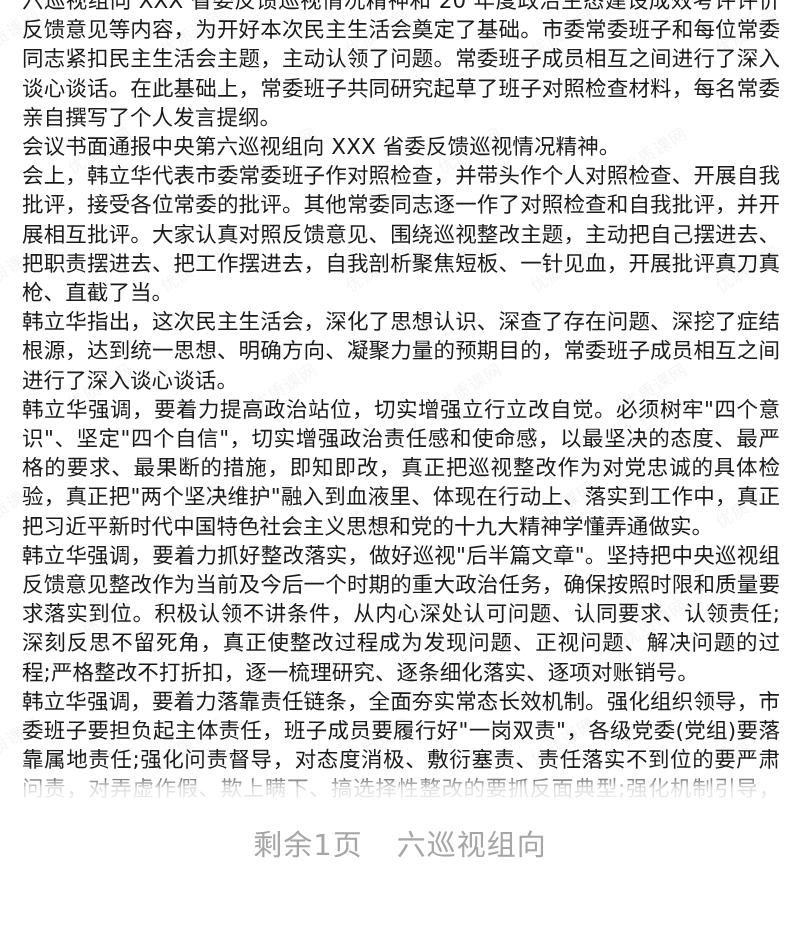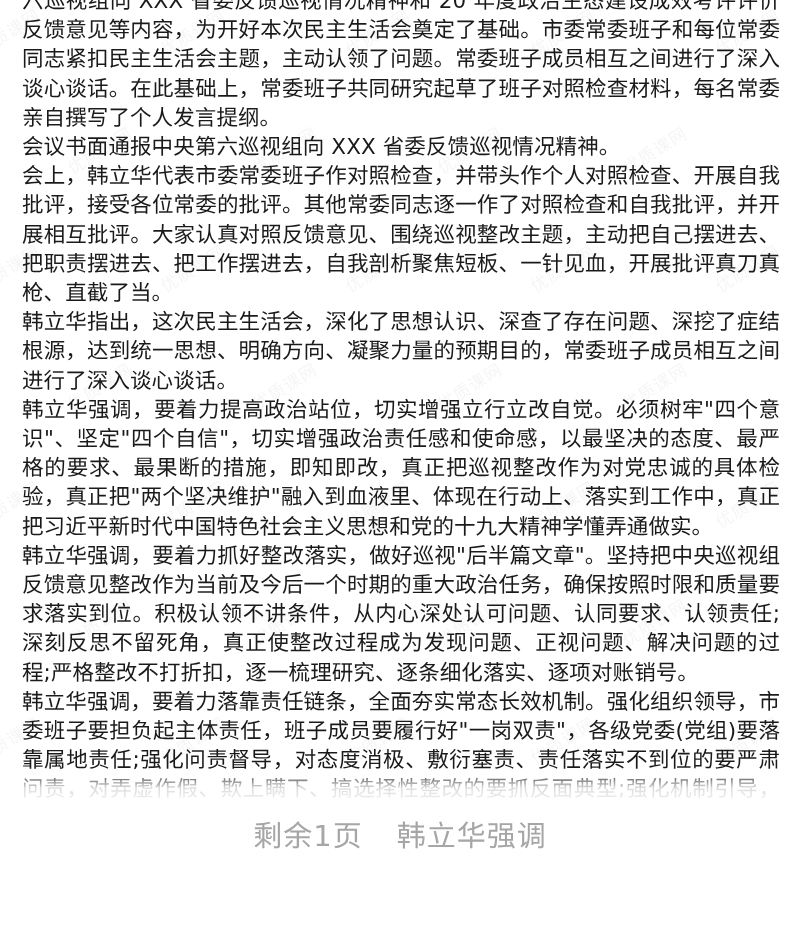--- a/index.html
+++ b/index.html
@@ -95,20 +95,21 @@
   }
 
   
   #truncation-notice {
     position: absolute;
     left: 0;
     top: 812px;
     width: 800px;
     height: 60px;
     display: flex;
+    align-items: center;
     justify-content: center;
     gap: 34px;
     z-index: 6;
   }
   .notice-text {
     font-size: 29px;
     color: #a6a6a6;
     letter-spacing: 1px;
     white-space: nowrap;
     font-family: "DejaVu Sans", "Liberation Sans", sans-serif;
@@ -163,16 +164,16 @@
       <p class="doc-para">韩立华强调，要着力抓好整改落实，做好巡视"后半篇文章"。坚持把中央巡视组反馈意见整改作为当前及今后一个时期的重大政治任务，确保按照时限和质量要求落实到位。积极认领不讲条件，从内心深处认可问题、认同要求、认领责任;深刻反思不留死角，真正使整改过程成为发现问题、正视问题、解决问题的过程;严格整改不打折扣，逐一梳理研究、逐条细化落实、逐项对账销号。</p>
       <p class="doc-para">韩立华强调，要着力落靠责任链条，全面夯实常态长效机制。强化组织领导，市委班子要担负起主体责任，班子成员要履行好"一岗双责"，各级党委(党组)要落靠属地责任;强化问责督导，对态度消极、敷衍塞责、责任落实不到位的要严肃问责，对弄虚作假、欺上瞒下、搞选择性整改的要抓反面典型;强化机制引导，在制度建设、权力制约、堵塞漏洞等方面持续发力，常态化长效化扎紧制度笼子。</p>
       <p class="doc-para">韩立华强调，要着力汲取案件教训，持续巩固并发展反腐败斗争压倒性态势。全面落实"两个责任"，认真践行"四种形态"，发挥巡察利剑作用，扎实开展作风整顿环境整治，树立鲜明</p>
     </div>
 
   <div id="fade-mask"></div>
   <div id="cutoff-block"></div>
 
   <div id="truncation-notice">
     <span class="notice-text">剩余1页</span>
-    <span class="notice-text">韩立华强调</span>
+    <span class="notice-text">六巡视组向</span>
   </div>
 
 </div>
 
 </body></html>

